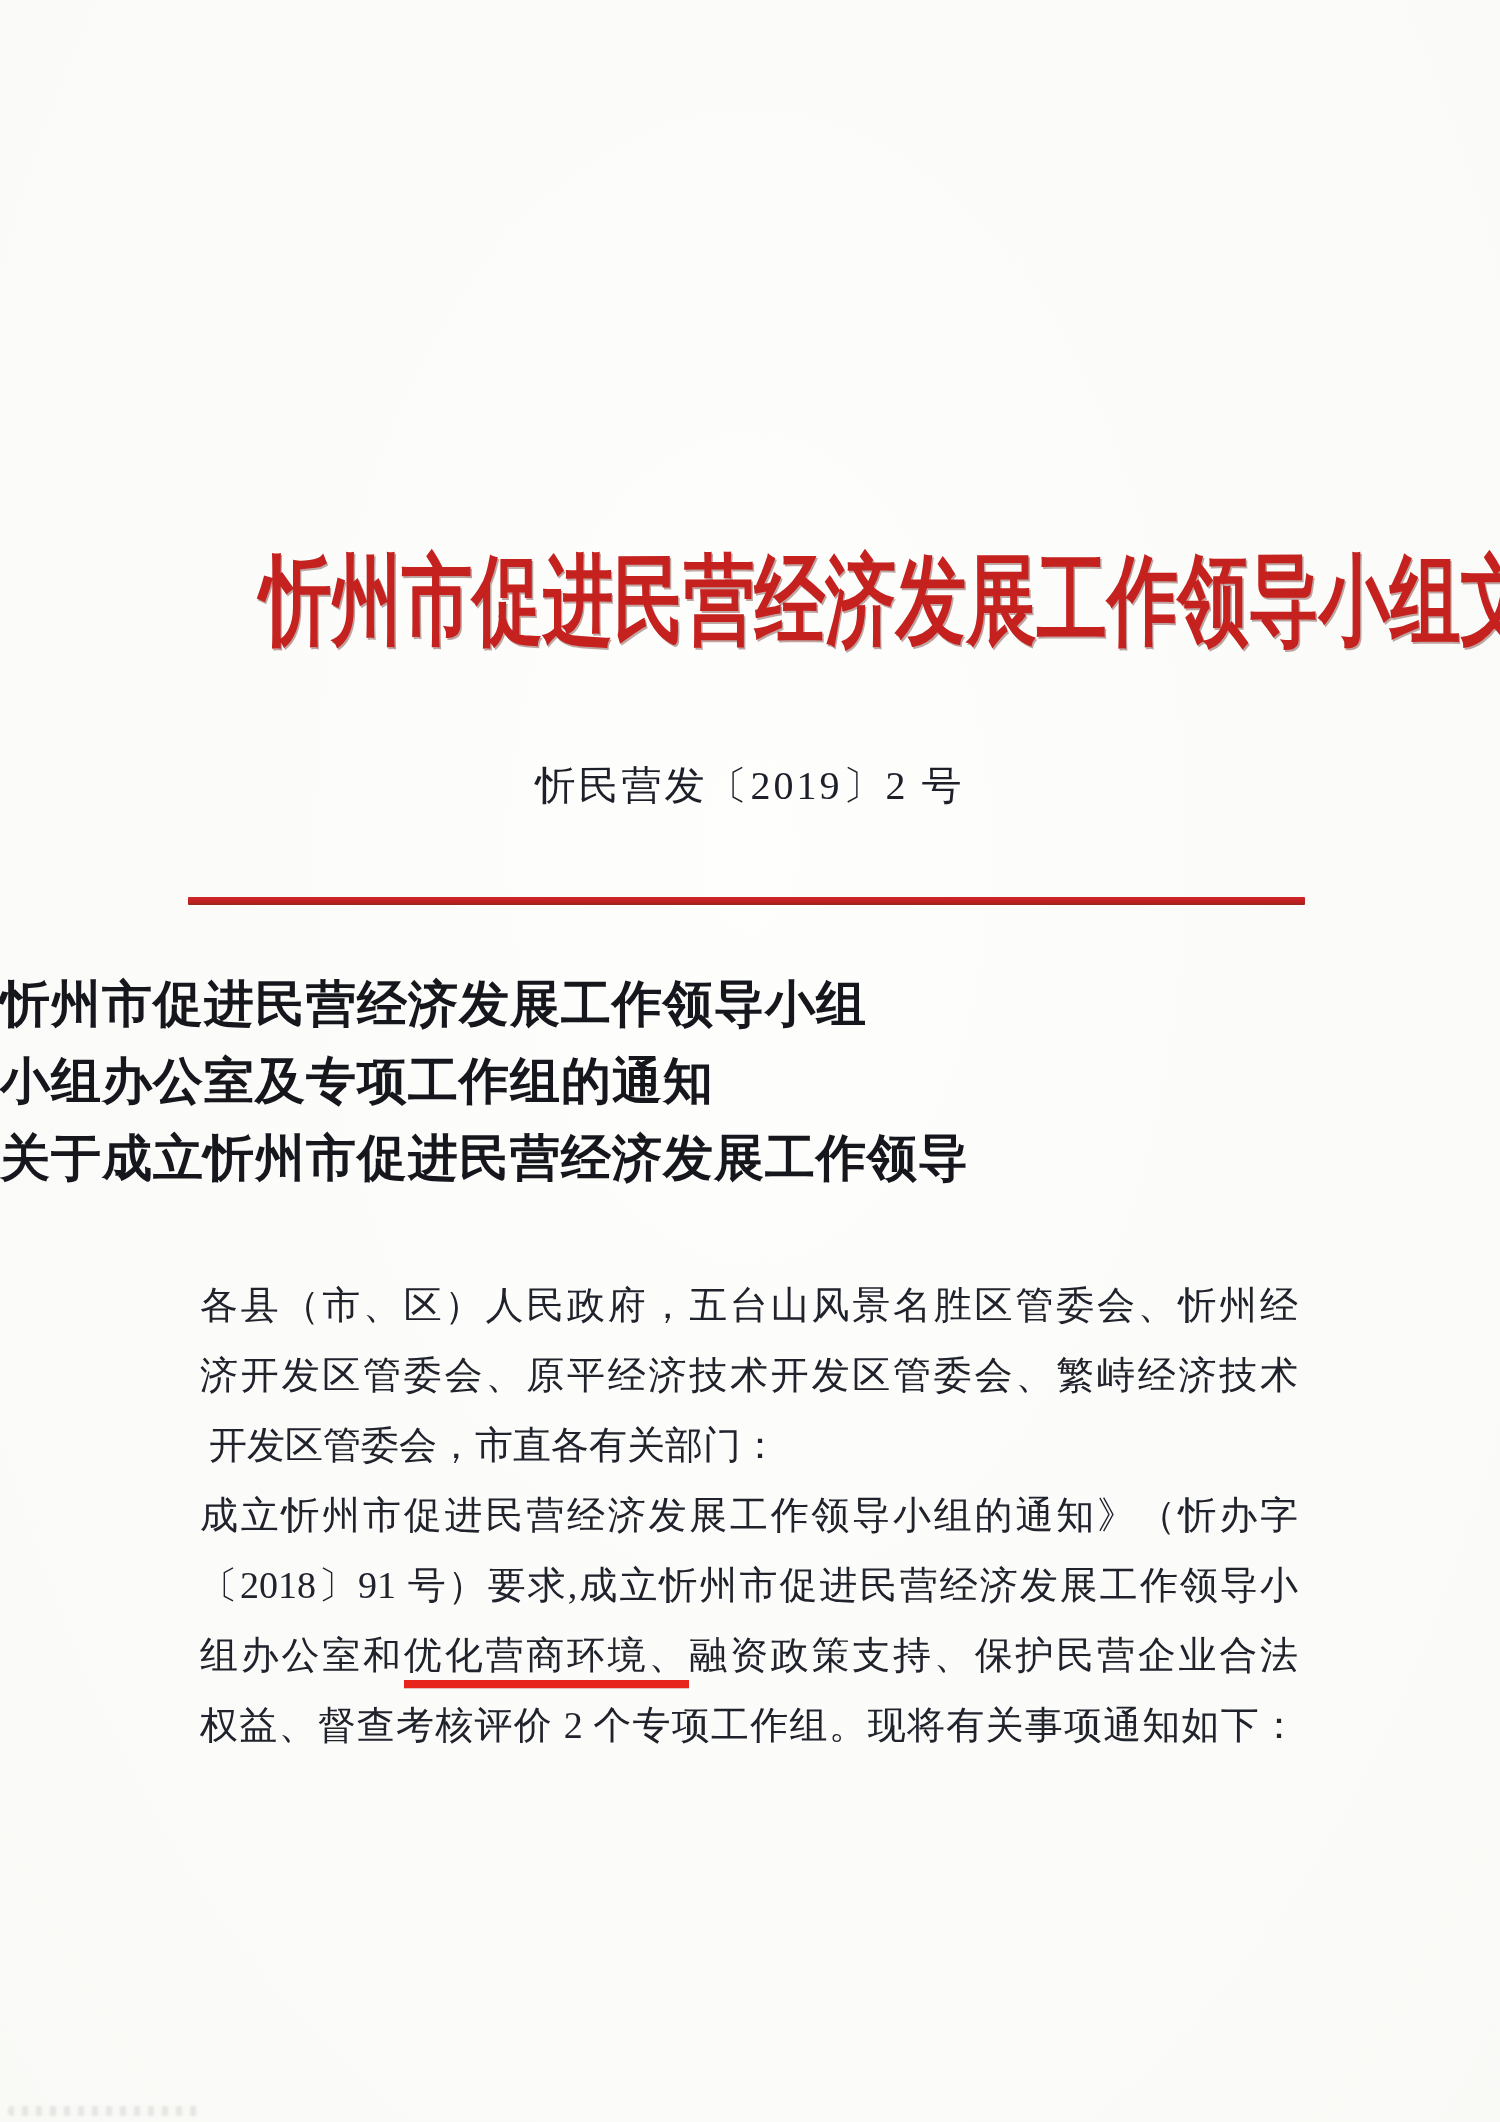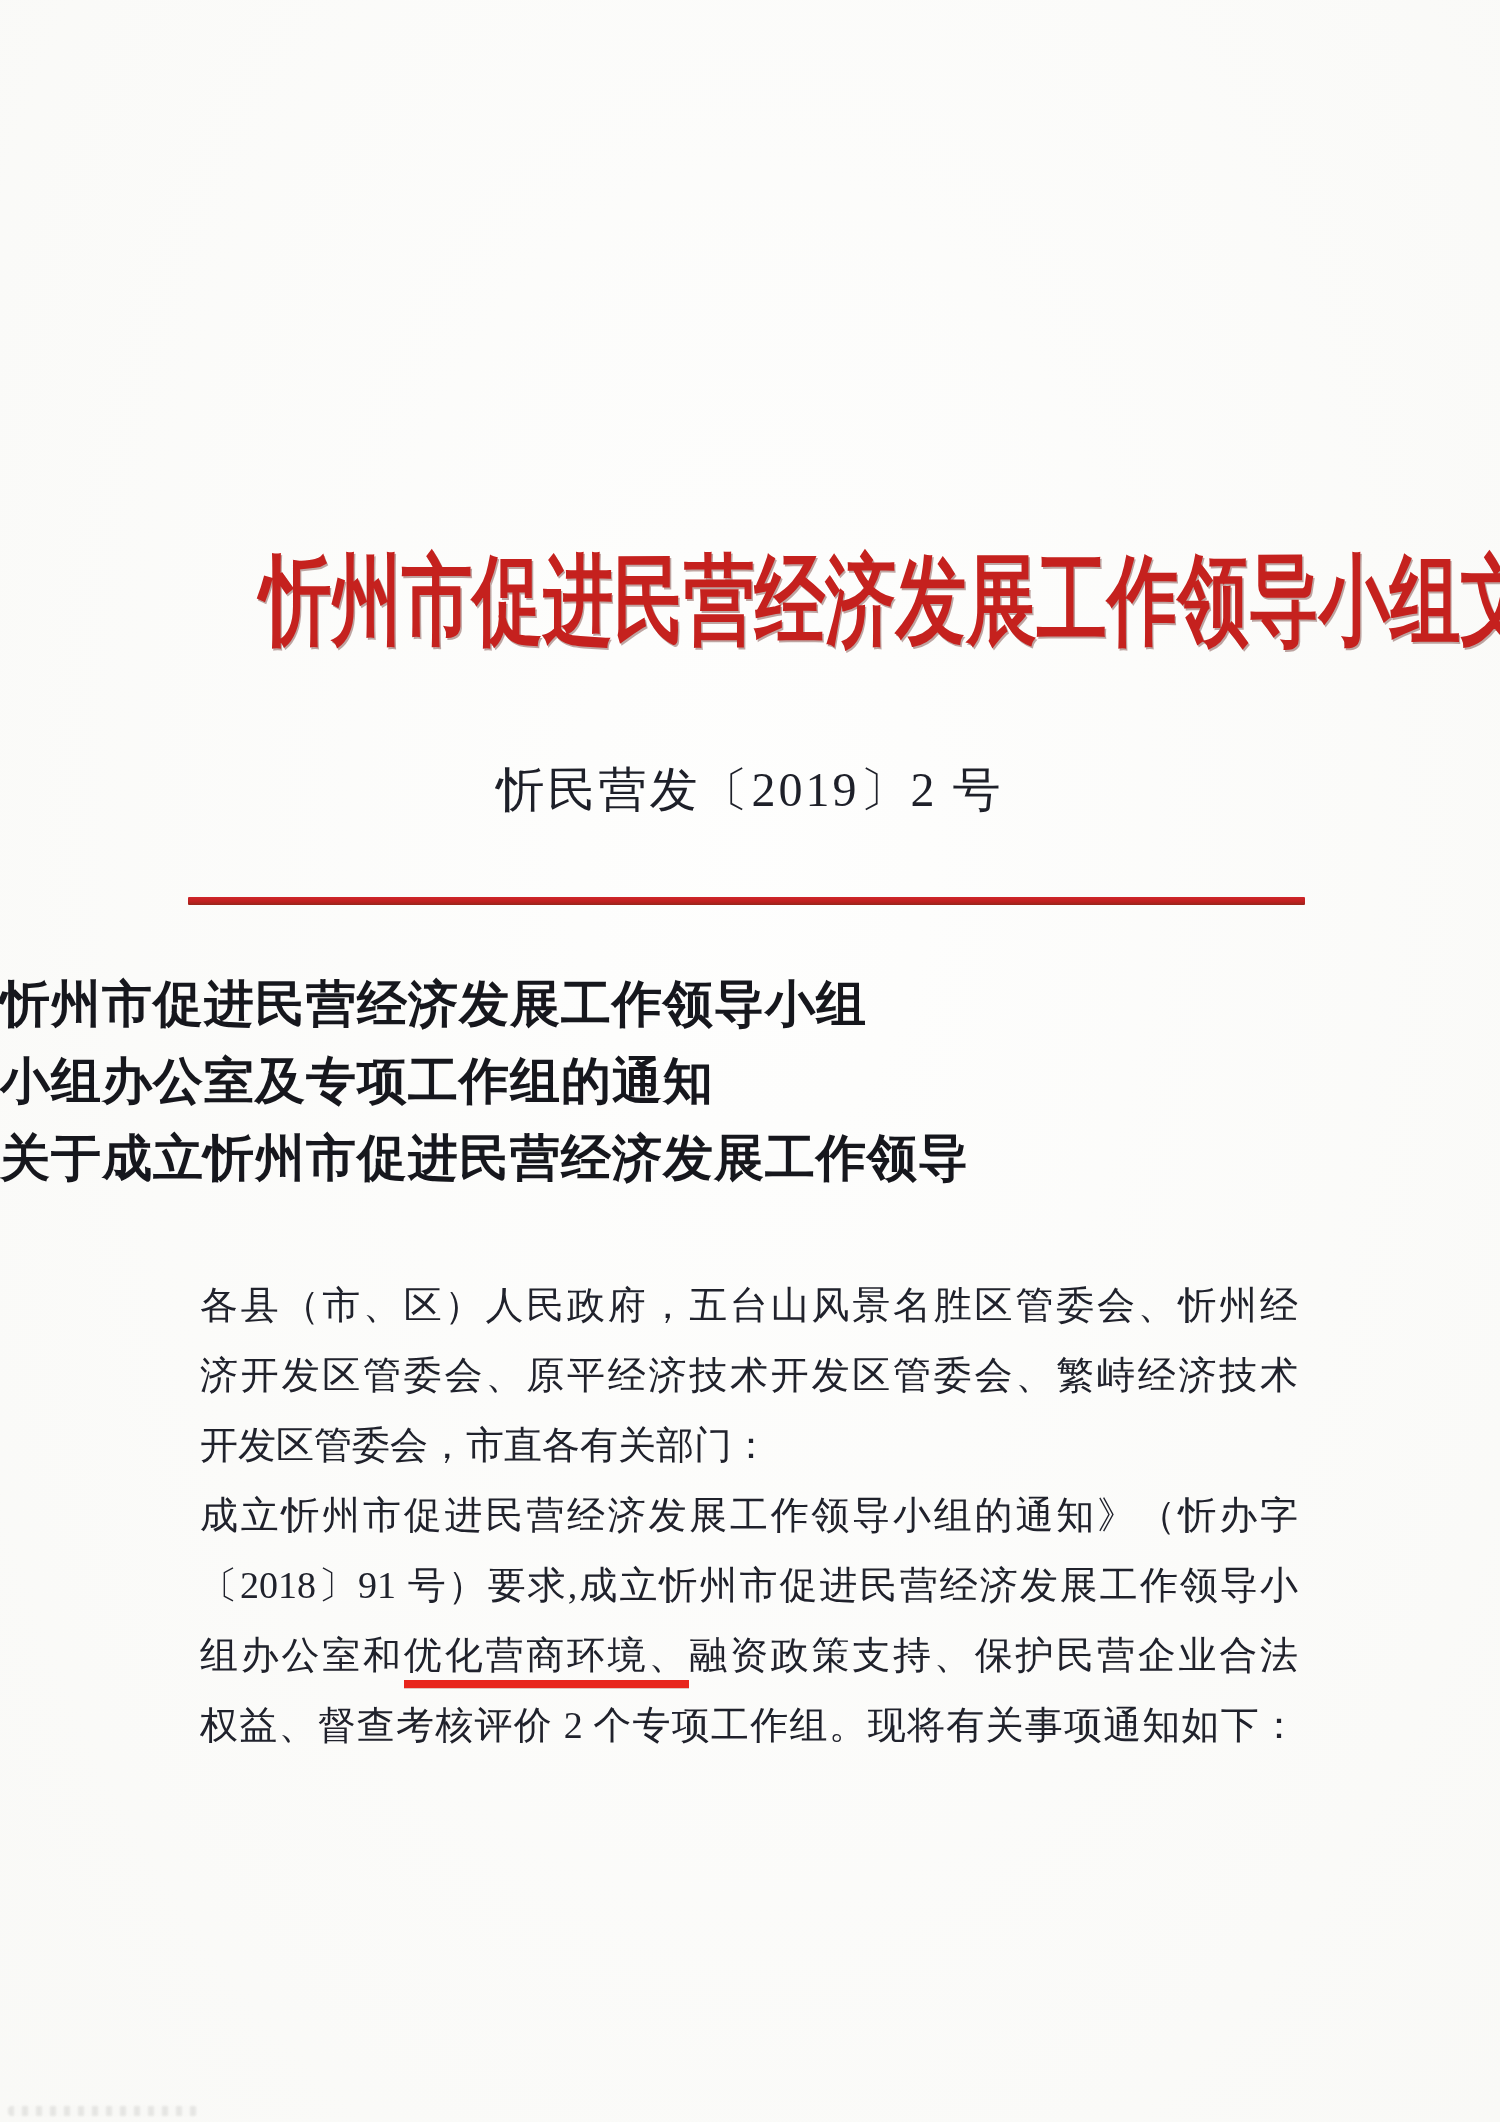--- a/index.html
+++ b/index.html
@@ -45,21 +45,21 @@
     text-shadow: 2px 2px 0 rgba(86, 22, 16, 0.38);
   }
 
   
   .doc-number {
     position: absolute;
     top: 758px;
     left: 0;
     width: 100%;
     text-align: center;
-    font-size: 48px;
+    font-size: 40px;
     letter-spacing: 3px;
     color: #1e2029;
     font-weight: 500;
   }
 
   
   .red-rule {
     position: absolute;
     top: 897px;
     left: 188px;
@@ -96,20 +96,21 @@
   .body-line {
     text-align: justify;
     text-align-last: justify;
     text-justify: inter-character;
     height: 70px;
     overflow: hidden;
   }
   .body-line.flush-left {
     text-align: right;
     text-align-last: left;
+    margin-left: 9px;
   }
   .body-line.indent {
     padding-left: 76px;
   }
   .red-underline {
     border-bottom: 8px solid var(--underline-red);
     padding-bottom: 4px;
     box-shadow: 0 1px 0 rgba(150, 30, 20, 0.25);
   }
 

